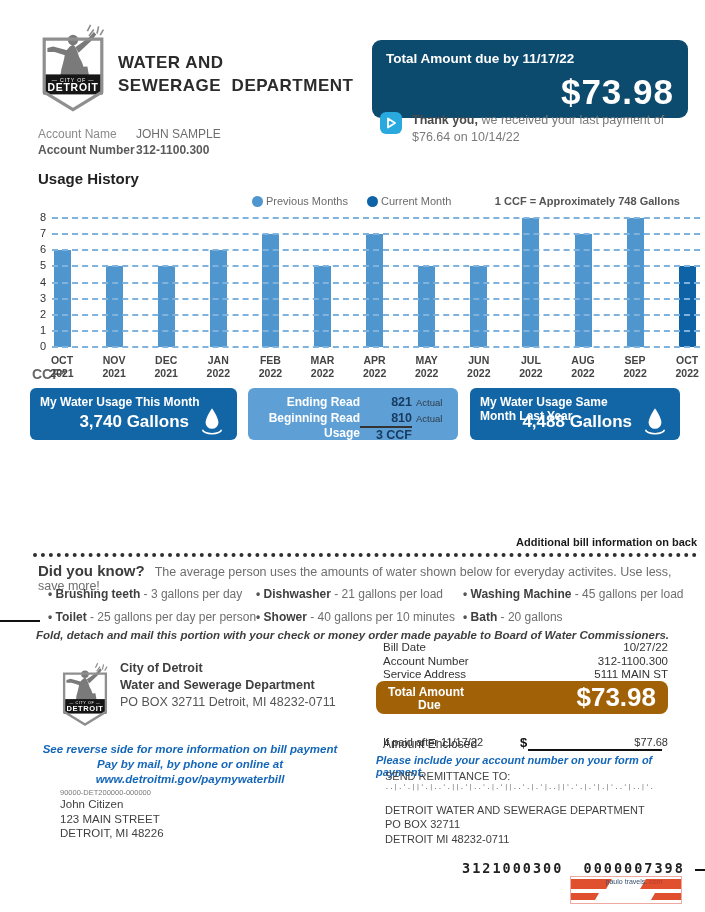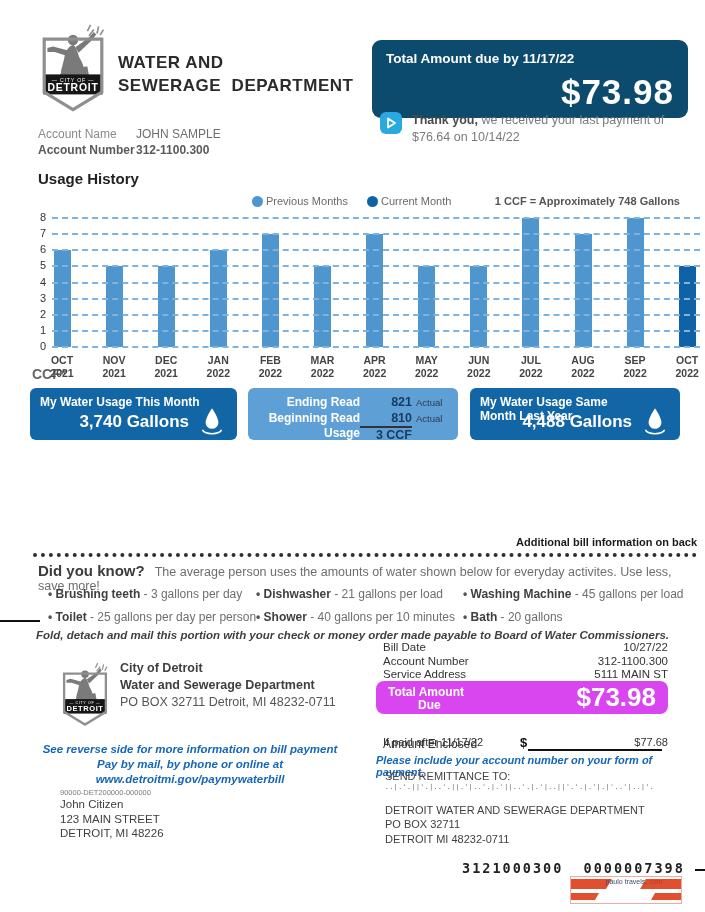--- a/index.html
+++ b/index.html
@@ -72,21 +72,21 @@
   .mark { position:absolute; background:#111; height:2px; }
 
   
   .org { position:absolute; left:120px; top:660px; font-size:12.5px; color:#555; line-height:1.35; }
   .org .b { font-weight:bold; color:#3f3f3f; }
   .pay-note { position:absolute; left:14px; top:742px; width:352px; text-align:center;
               font-size:11.5px; font-weight:bold; font-style:italic; color:#1466b8; line-height:1.3; }
   .bill-rows { position:absolute; left:383px; top:641px; width:285px; font-size:11.5px; color:#333; }
   .bill-rows .brow { display:flex; justify-content:space-between; line-height:1.18; }
   .total-box { position:absolute; left:376px; top:681px; width:292px; height:33px;
-               background:#d946ef; border-radius:8px; color:#fff; }
+               background:#a16207; border-radius:8px; color:#fff; }
   .total-box .l1 { position:absolute; left:12px; top:4px; font-size:12px; font-weight:bold; }
   .total-box .l2 { position:absolute; left:42px; top:17px; font-size:12px; font-weight:bold; }
   .total-box .amt { position:absolute; right:12px; top:1px; font-size:26px; font-weight:bold; }
   .late { position:absolute; left:383px; top:736px; width:285px; display:flex;
           justify-content:space-between; font-size:11px; color:#333; }
   .enclosed { position:absolute; left:383px; top:737px; font-size:12px; color:#333; }
   .dollar { position:absolute; left:520px; top:735px; font-size:13px; font-weight:bold; color:#111; }
   .enc-line { position:absolute; left:528px; top:749px; width:134px; border-top:2px solid #111; }
   .include-note { position:absolute; left:376px; top:754px; width:312px; font-size:11px;
                   font-weight:bold; font-style:italic; color:#1466b8; }

